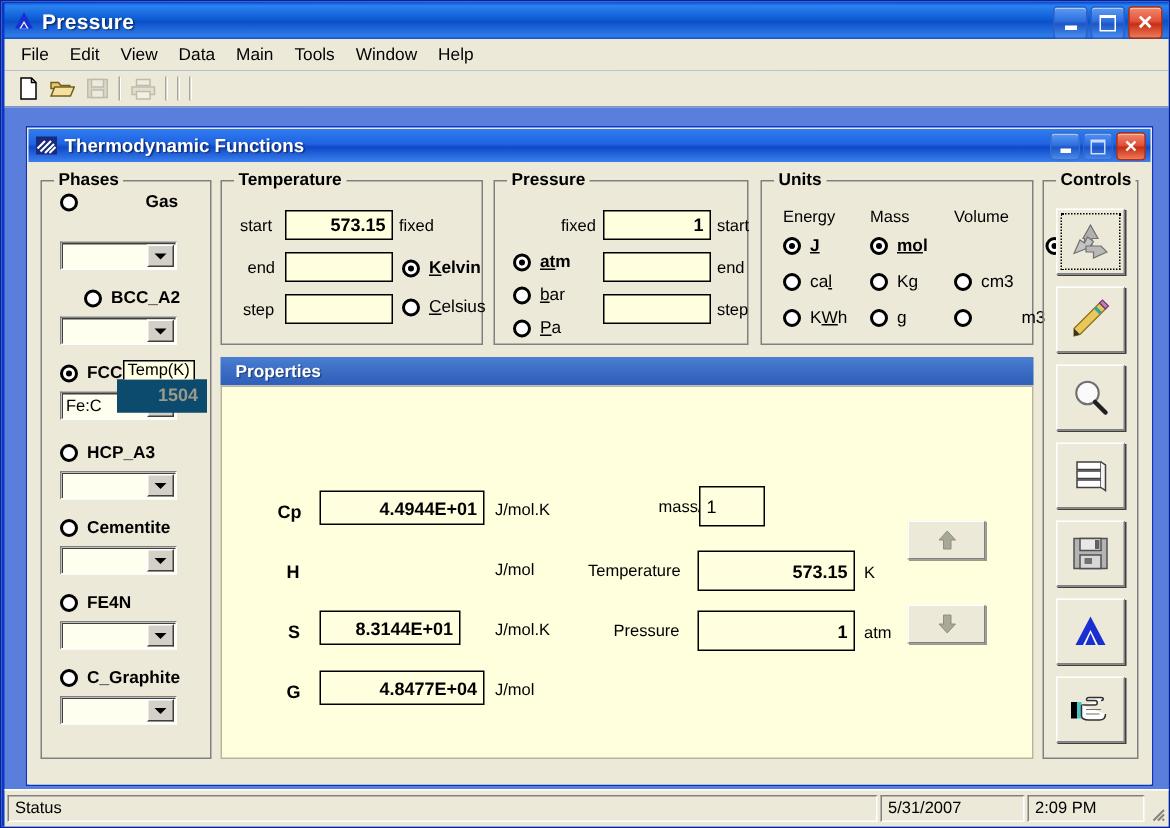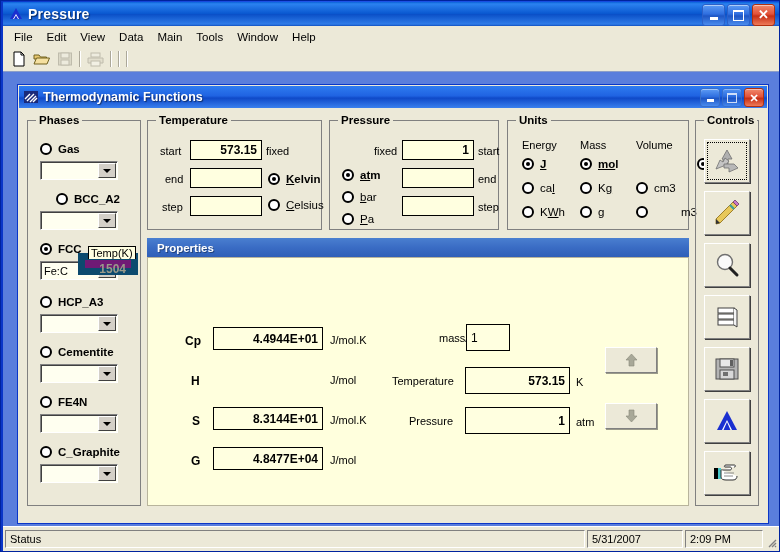--- a/index.html
+++ b/index.html
@@ -238,22 +238,22 @@
     border: 1px solid #fff;
     border-right-color: #808080; border-bottom-color: #808080;
     box-shadow: 1px 1px 0 #9a9a8a;
     display: flex; align-items: center; justify-content: center;
     box-sizing: border-box;
   }
 
   
   .tooltip {
     position: absolute;
-    background: #701a75;
-    border: 7px solid #0c4a6e;
+    background: #0c4a6e;
+    border: 1px solid #0c4a6e;
     font-size: 11px;
     font-family: "Liberation Sans", sans-serif;
     z-index: 50;
     box-sizing: border-box;
   }
   .tooltip .tt-title {
     position: absolute; left: 3px; top: -14px;
     background: #ffffe1; border: 1px solid #000; border-bottom: none;
     padding: 0 2px; font-size: 11px;
   }
@@ -373,21 +373,21 @@
               <div class="glyph-close">✕</div>
             </div>
         </div>
       </div>
 
       <div class="child-body">
 
         <div class="group" style="left:8px; top:12px; width:114px; height:386px;padding-left:22px;">
           <div class="group-title">Phases</div>
 
-          <div class="radio-row" style="left:12px; top:22px;">
+          <div class="radio-row" style="left:12px; top:8px;gap:39px;">
             <span class="radio"></span>
             <span class="radio-label bold">Gas</span>
           </div>
           <div class="combo" style="left:12px; top:40px; width:78px; height:19px;">
             <span class="ctext"></span>
             <span class="carrow">
                 <i></i>
               </span>
           </div>
 
@@ -578,21 +578,21 @@
           <span class="lbl b" style="left:37px; top:76px;">Cp</span>
           <div class="field" style="left:65px; top:69px; width:110px; height:23px;">
             <span class="fv">4.4944E+01</span>
           </div>
           <span class="lbl" style="left:182px; top:76px;">J/mol.K</span>
 
           <span class="lbl b" style="left:43px; top:116px;">H</span>
           <span class="lbl" style="left:182px; top:116px;">J/mol</span>
 
           <span class="lbl b" style="left:44px; top:156px;">S</span>
-          <div class="field" style="left:65px; top:149px; width:110px; height:23px;justify-content:flex-end;">
+          <div class="field" style="left:65px; top:149px; width:94px; height:23px;justify-content:flex-end;">
             <span class="fv">8.3144E+01</span>
           </div>
           <span class="lbl" style="left:182px; top:156px;">J/mol.K</span>
 
           <span class="lbl b" style="left:43px; top:196px;">G</span>
           <div class="field" style="left:65px; top:189px; width:110px; height:23px;">
             <span class="fv">4.8477E+04</span>
           </div>
           <span class="lbl" style="left:182px; top:196px;">J/mol</span>
 

